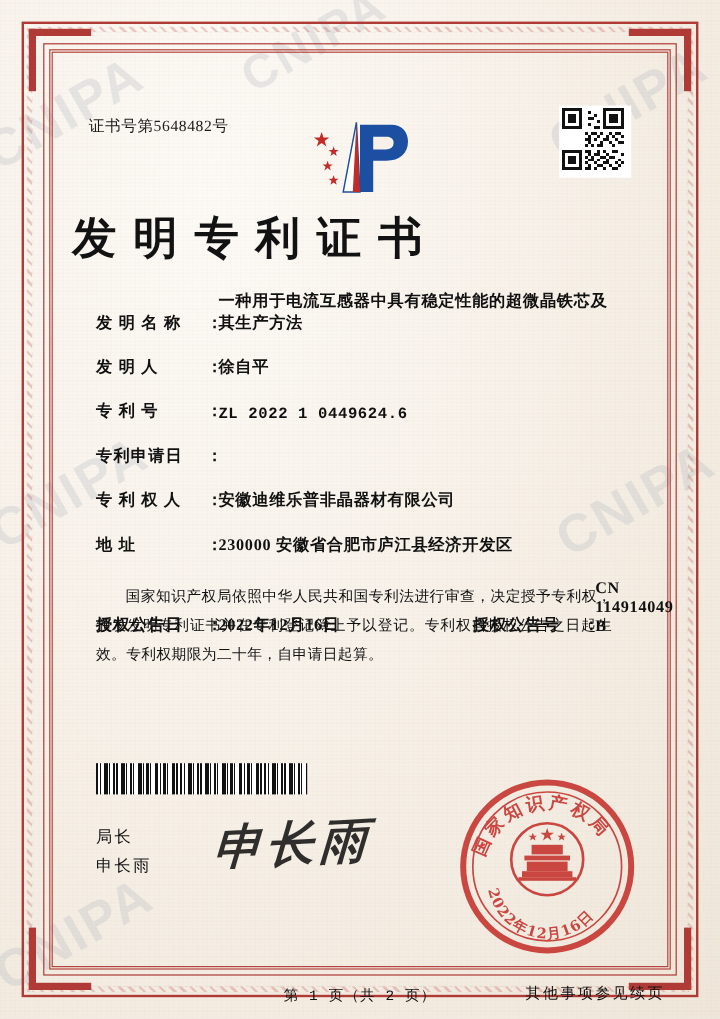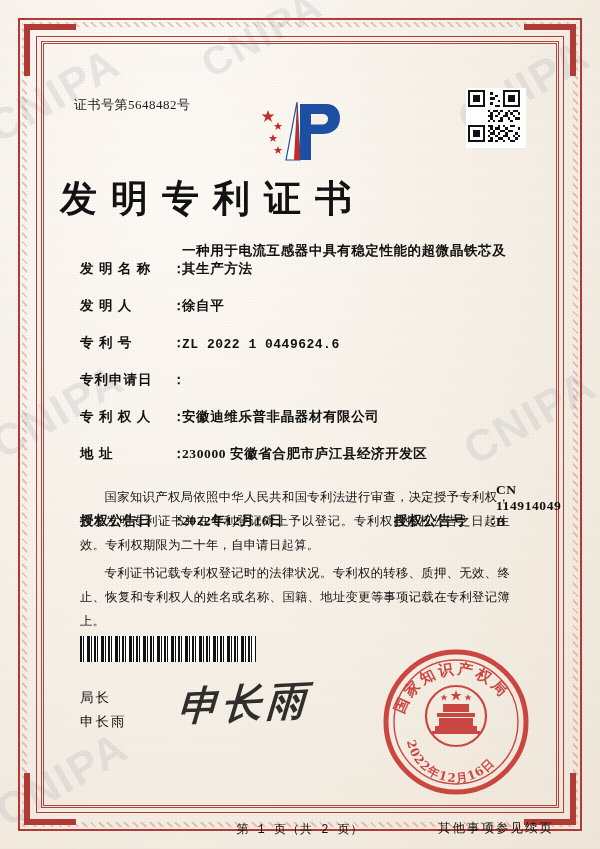--- a/index.html
+++ b/index.html
@@ -314,21 +314,20 @@
         <span class="colon">：</span>
         <span class="value">2022年12月16日</span>
         <span class="label2">授权公告号</span>
         <span class="colon">：</span>
         <span class="value" style="flex:1">CN 114914049 B</span>
       </div>
     </div>
 
     <div class="para">
       <p>国家知识产权局依照中华人民共和国专利法进行审查，决定授予专利权，颁发发明专利证书并在专利登记簿上予以登记。专利权自授权公告之日起生效。专利权期限为二十年，自申请日起算。</p>
-      <p>专利证书记载专利权登记时的法律状况。专利权的转移、质押、无效、终止、恢复和专利权人的姓名或名称、国籍、地址变更等事项记载在专利登记簿上。</p>
     </div>
 
     <div class="barcode"></div>
 
     <div class="signature-block">
       <div>局长</div>
       <div>申长雨</div>
     </div>
     <div class="handwriting">申长雨</div>
 

